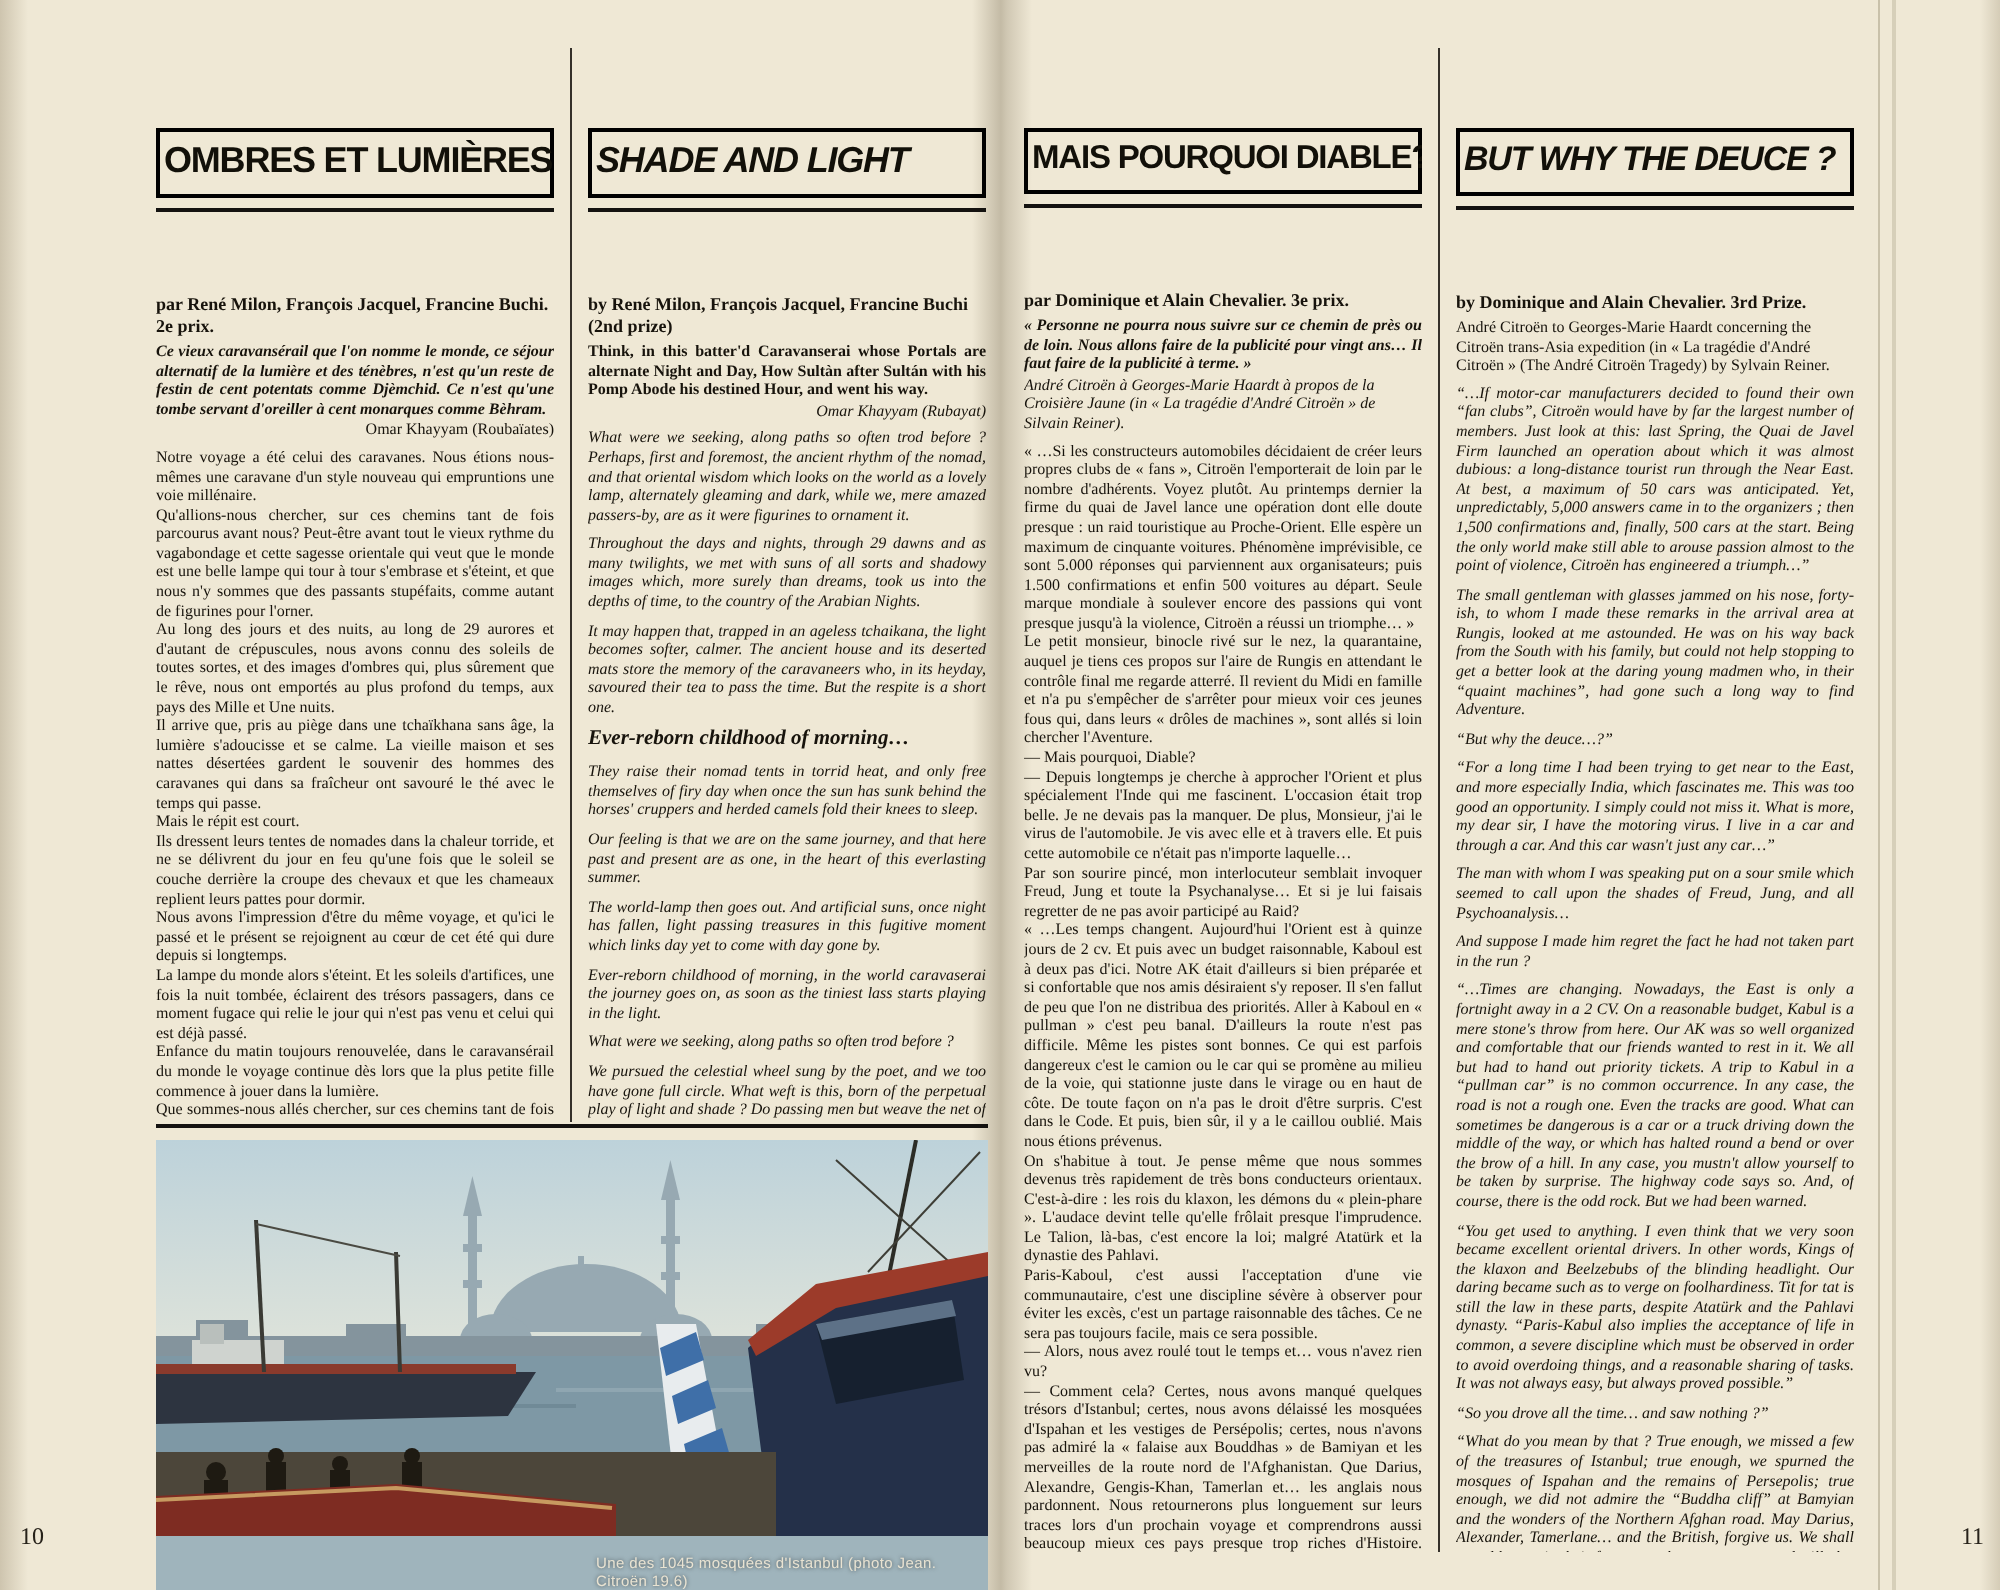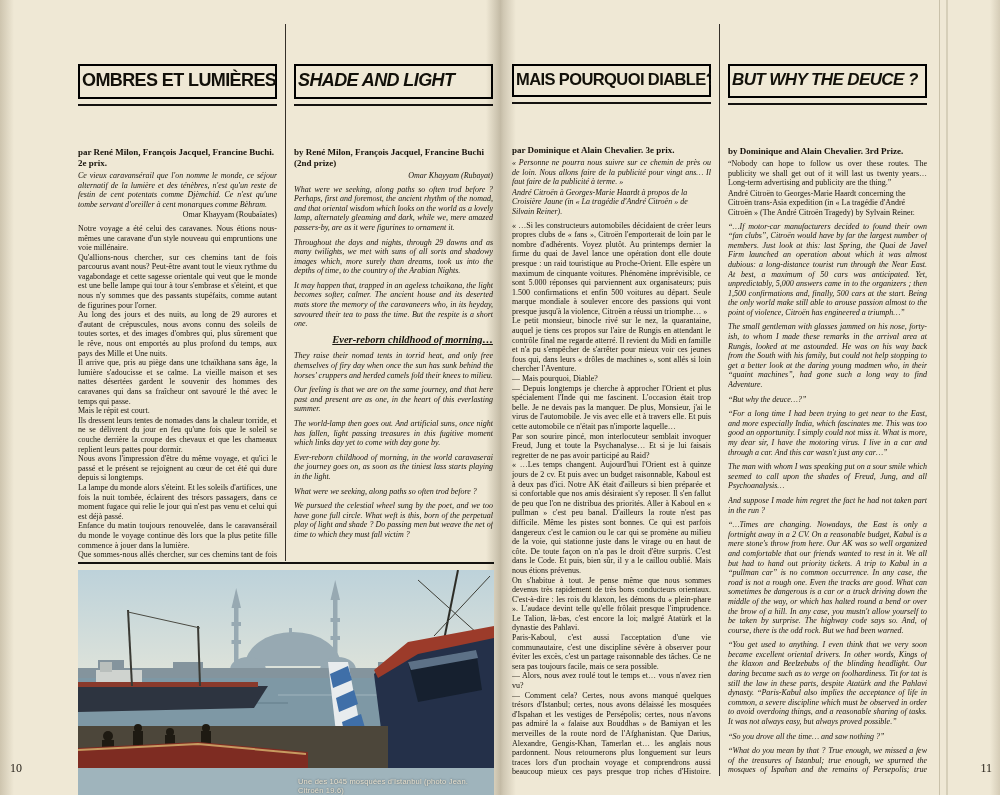--- a/index.html
+++ b/index.html
@@ -32,31 +32,31 @@
     font-family:"Liberation Sans", sans-serif;
     font-weight:bold; white-space:nowrap; letter-spacing:-0.6px; color:#121009;
   }
   .title-fr1 { font-size:18px; }
   .title-en1 { font-size:18px; font-style:italic; }
   .title-fr2 { font-size:16.5px; }
   .title-en2 { font-size:17px; font-style:italic; }
   .rule { height:2px; background:#141210; margin:0 0 5px; }
 
   .byline { font-weight:bold; font-size:9px; line-height:1.22; margin-bottom:2px;margin-top:41px; }
-  .epigraph { font-size:8px; line-height:1.2; text-align:justify; }
+  .epigraph { font-size:8px; line-height:1.2; text-align:justify;font-weight:bold; }
   .attribution { font-size:8px; line-height:1.2; margin:1px 0 4px; }
   .attr-right { text-align:right; }
   .italic { font-style:italic; }
 
   .para { font-size:8px; line-height:1.2; text-align:justify; }
   .col-fr .para { margin:0; }
   .col-en .para { font-style:italic; margin:0 0 5px; }
   .para.subhead {
     font-style:italic; font-weight:bold; font-size:10.5px;
-    text-align:right; margin:3px 0 5px;text-decoration:underline;
+    text-align:left; margin:3px 0 5px;
   }
 
   .photo-rule { position:absolute; left:78px; top:562px; width:416px; height:2px; background:#141210; }
   .photo { position:absolute; left:78px; top:570px; width:416px; height:236px; overflow:hidden; background:#9fb4bc; }
   .photo svg { display:block; }
   .photo-caption {
     position:absolute; left:220px; bottom:11px;
     font-family:"Liberation Sans", sans-serif;
     font-size:7.5px; color:#e9e3d2; letter-spacing:.2px;
     text-shadow:0 0 2px rgba(0,0,0,.6);
@@ -97,27 +97,28 @@
         <p class="para">Nous avons poursuivi la route céleste dont parle le poète, et nous aussi nous avons bouclé la boucle. Quelle est cette trame, issue des jeux perpétuels de l'ombre et de la lumière? Les hommes passagers ne tissent-ils que le filet du temps dont ils vont être les victimes?</p>
       </div>
   </section>
   <div class="vdiv"></div>
   <section class="col col-en">
     <div class="titlebox">
       <h1 class="title title-en1">SHADE AND LIGHT</h1>
     </div>
     <div class="rule"></div>
     <p class="byline">by René Milon, François Jacquel, Francine Buchi (2nd prize)</p>
+    <p class="epigraph">Think, in this batter'd Caravanserai whose Portals are alternate Night and Day, How Sultàn after Sultán with his Pomp Abode his destined Hour, and went his way.</p>
     <p class="attribution attr-right italic">Omar Khayyam (Rubayat)</p>
     <div>
         <p class="para">What were we seeking, along paths so often trod before ? Perhaps, first and foremost, the ancient rhythm of the nomad, and that oriental wisdom which looks on the world as a lovely lamp, alternately gleaming and dark, while we, mere amazed passers-by, are as it were figurines to ornament it.</p>
         <p class="para">Throughout the days and nights, through 29 dawns and as many twilights, we met with suns of all sorts and shadowy images which, more surely than dreams, took us into the depths of time, to the country of the Arabian Nights.</p>
         <p class="para">It may happen that, trapped in an ageless tchaikana, the light becomes softer, calmer. The ancient house and its deserted mats store the memory of the caravaneers who, in its heyday, savoured their tea to pass the time. But the respite is a short one.</p>
         <p class="para subhead">Ever-reborn childhood of morning…</p>
-        <p class="para">They raise their nomad tents in torrid heat, and only free themselves of firy day when once the sun has sunk behind the horses' cruppers and herded camels fold their knees to milieu.</p>
+        <p class="para">They raise their nomad tents in torrid heat, and only free themselves of firy day when once the sun has sunk behind the horses' cruppers and herded camels fold their knees to sleep.</p>
         <p class="para">Our feeling is that we are on the same journey, and that here past and present are as one, in the heart of this everlasting summer.</p>
         <p class="para">The world-lamp then goes out. And artificial suns, once night has fallen, light passing treasures in this fugitive moment which links day yet to come with day gone by.</p>
         <p class="para">Ever-reborn childhood of morning, in the world caravaserai the journey goes on, as soon as the tiniest lass starts playing in the light.</p>
         <p class="para">What were we seeking, along paths so often trod before ?</p>
         <p class="para">We pursued the celestial wheel sung by the poet, and we too have gone full circle. What weft is this, born of the perpetual play of light and shade ? Do passing men but weave the net of time to which they must fall victim ?</p>
       </div>
   </section>
 </div>
 
 <div class="photo-rule"></div>
@@ -227,21 +228,20 @@
         <p class="para">— Comment cela? Certes, nous avons manqué quelques trésors d'Istanbul; certes, nous avons délaissé les mosquées d'Ispahan et les vestiges de Persépolis; certes, nous n'avons pas admiré la « falaise aux Bouddhas » de Bamiyan et les merveilles de la route nord de l'Afghanistan. Que Darius, Alexandre, Gengis-Khan, Tamerlan et… les anglais nous pardonnent. Nous retournerons plus longuement sur leurs traces lors d'un prochain voyage et comprendrons aussi beaucoup mieux ces pays presque trop riches d'Histoire. D'ailleurs le concurrent qui refuserait de partir pour une seconde visite, plus minutieuse celle-ci, serait menteur et malhonnête.</p>
       </div>
   </section>
   <div class="vdiv"></div>
   <section class="col col-en">
     <div class="titlebox">
       <h1 class="title title-en2">BUT WHY THE DEUCE ?</h1>
     </div>
     <div class="rule"></div>
     <p class="byline">by Dominique and Alain Chevalier. 3rd Prize.</p>
-    <p class="epigraph">“Nobody can hope to follow us over these routes. The publicity we shall get out of it will last us twenty years… Long-term advertising and publicity are the thing.”</p>
     <p class="attribution">André Citroën to Georges-Marie Haardt concerning the Citroën trans-Asia expedition (in « La tragédie d'André Citroën » (The André Citroën Tragedy) by Sylvain Reiner.</p>
     <div>
         <p class="para">“…If motor-car manufacturers decided to found their own “fan clubs”, Citroën would have by far the largest number of members. Just look at this: last Spring, the Quai de Javel Firm launched an operation about which it was almost dubious: a long-distance tourist run through the Near East. At best, a maximum of 50 cars was anticipated. Yet, unpredictably, 5,000 answers came in to the organizers ; then 1,500 confirmations and, finally, 500 cars at the start. Being the only world make still able to arouse passion almost to the point of violence, Citroën has engineered a triumph…”</p>
         <p class="para">The small gentleman with glasses jammed on his nose, forty-ish, to whom I made these remarks in the arrival area at Rungis, looked at me astounded. He was on his way back from the South with his family, but could not help stopping to get a better look at the daring young madmen who, in their “quaint machines”, had gone such a long way to find Adventure.</p>
         <p class="para">“But why the deuce…?”</p>
         <p class="para">“For a long time I had been trying to get near to the East, and more especially India, which fascinates me. This was too good an opportunity. I simply could not miss it. What is more, my dear sir, I have the motoring virus. I live in a car and through a car. And this car wasn't just any car…”</p>
         <p class="para">The man with whom I was speaking put on a sour smile which seemed to call upon the shades of Freud, Jung, and all Psychoanalysis…</p>
         <p class="para">And suppose I made him regret the fact he had not taken part in the run ?</p>
         <p class="para">“…Times are changing. Nowadays, the East is only a fortnight away in a 2 CV. On a reasonable budget, Kabul is a mere stone's throw from here. Our AK was so well organized and comfortable that our friends wanted to rest in it. We all but had to hand out priority tickets. A trip to Kabul in a “pullman car” is no common occurrence. In any case, the road is not a rough one. Even the tracks are good. What can sometimes be dangerous is a car or a truck driving down the middle of the way, or which has halted round a bend or over the brow of a hill. In any case, you mustn't allow yourself to be taken by surprise. The highway code says so. And, of course, there is the odd rock. But we had been warned.</p>
         <p class="para">“You get used to anything. I even think that we very soon became excellent oriental drivers. In other words, Kings of the klaxon and Beelzebubs of the blinding headlight. Our daring became such as to verge on foolhardiness. Tit for tat is still the law in these parts, despite Atatürk and the Pahlavi dynasty. “Paris-Kabul also implies the acceptance of life in common, a severe discipline which must be observed in order to avoid overdoing things, and a reasonable sharing of tasks. It was not always easy, but always proved possible.”</p>

